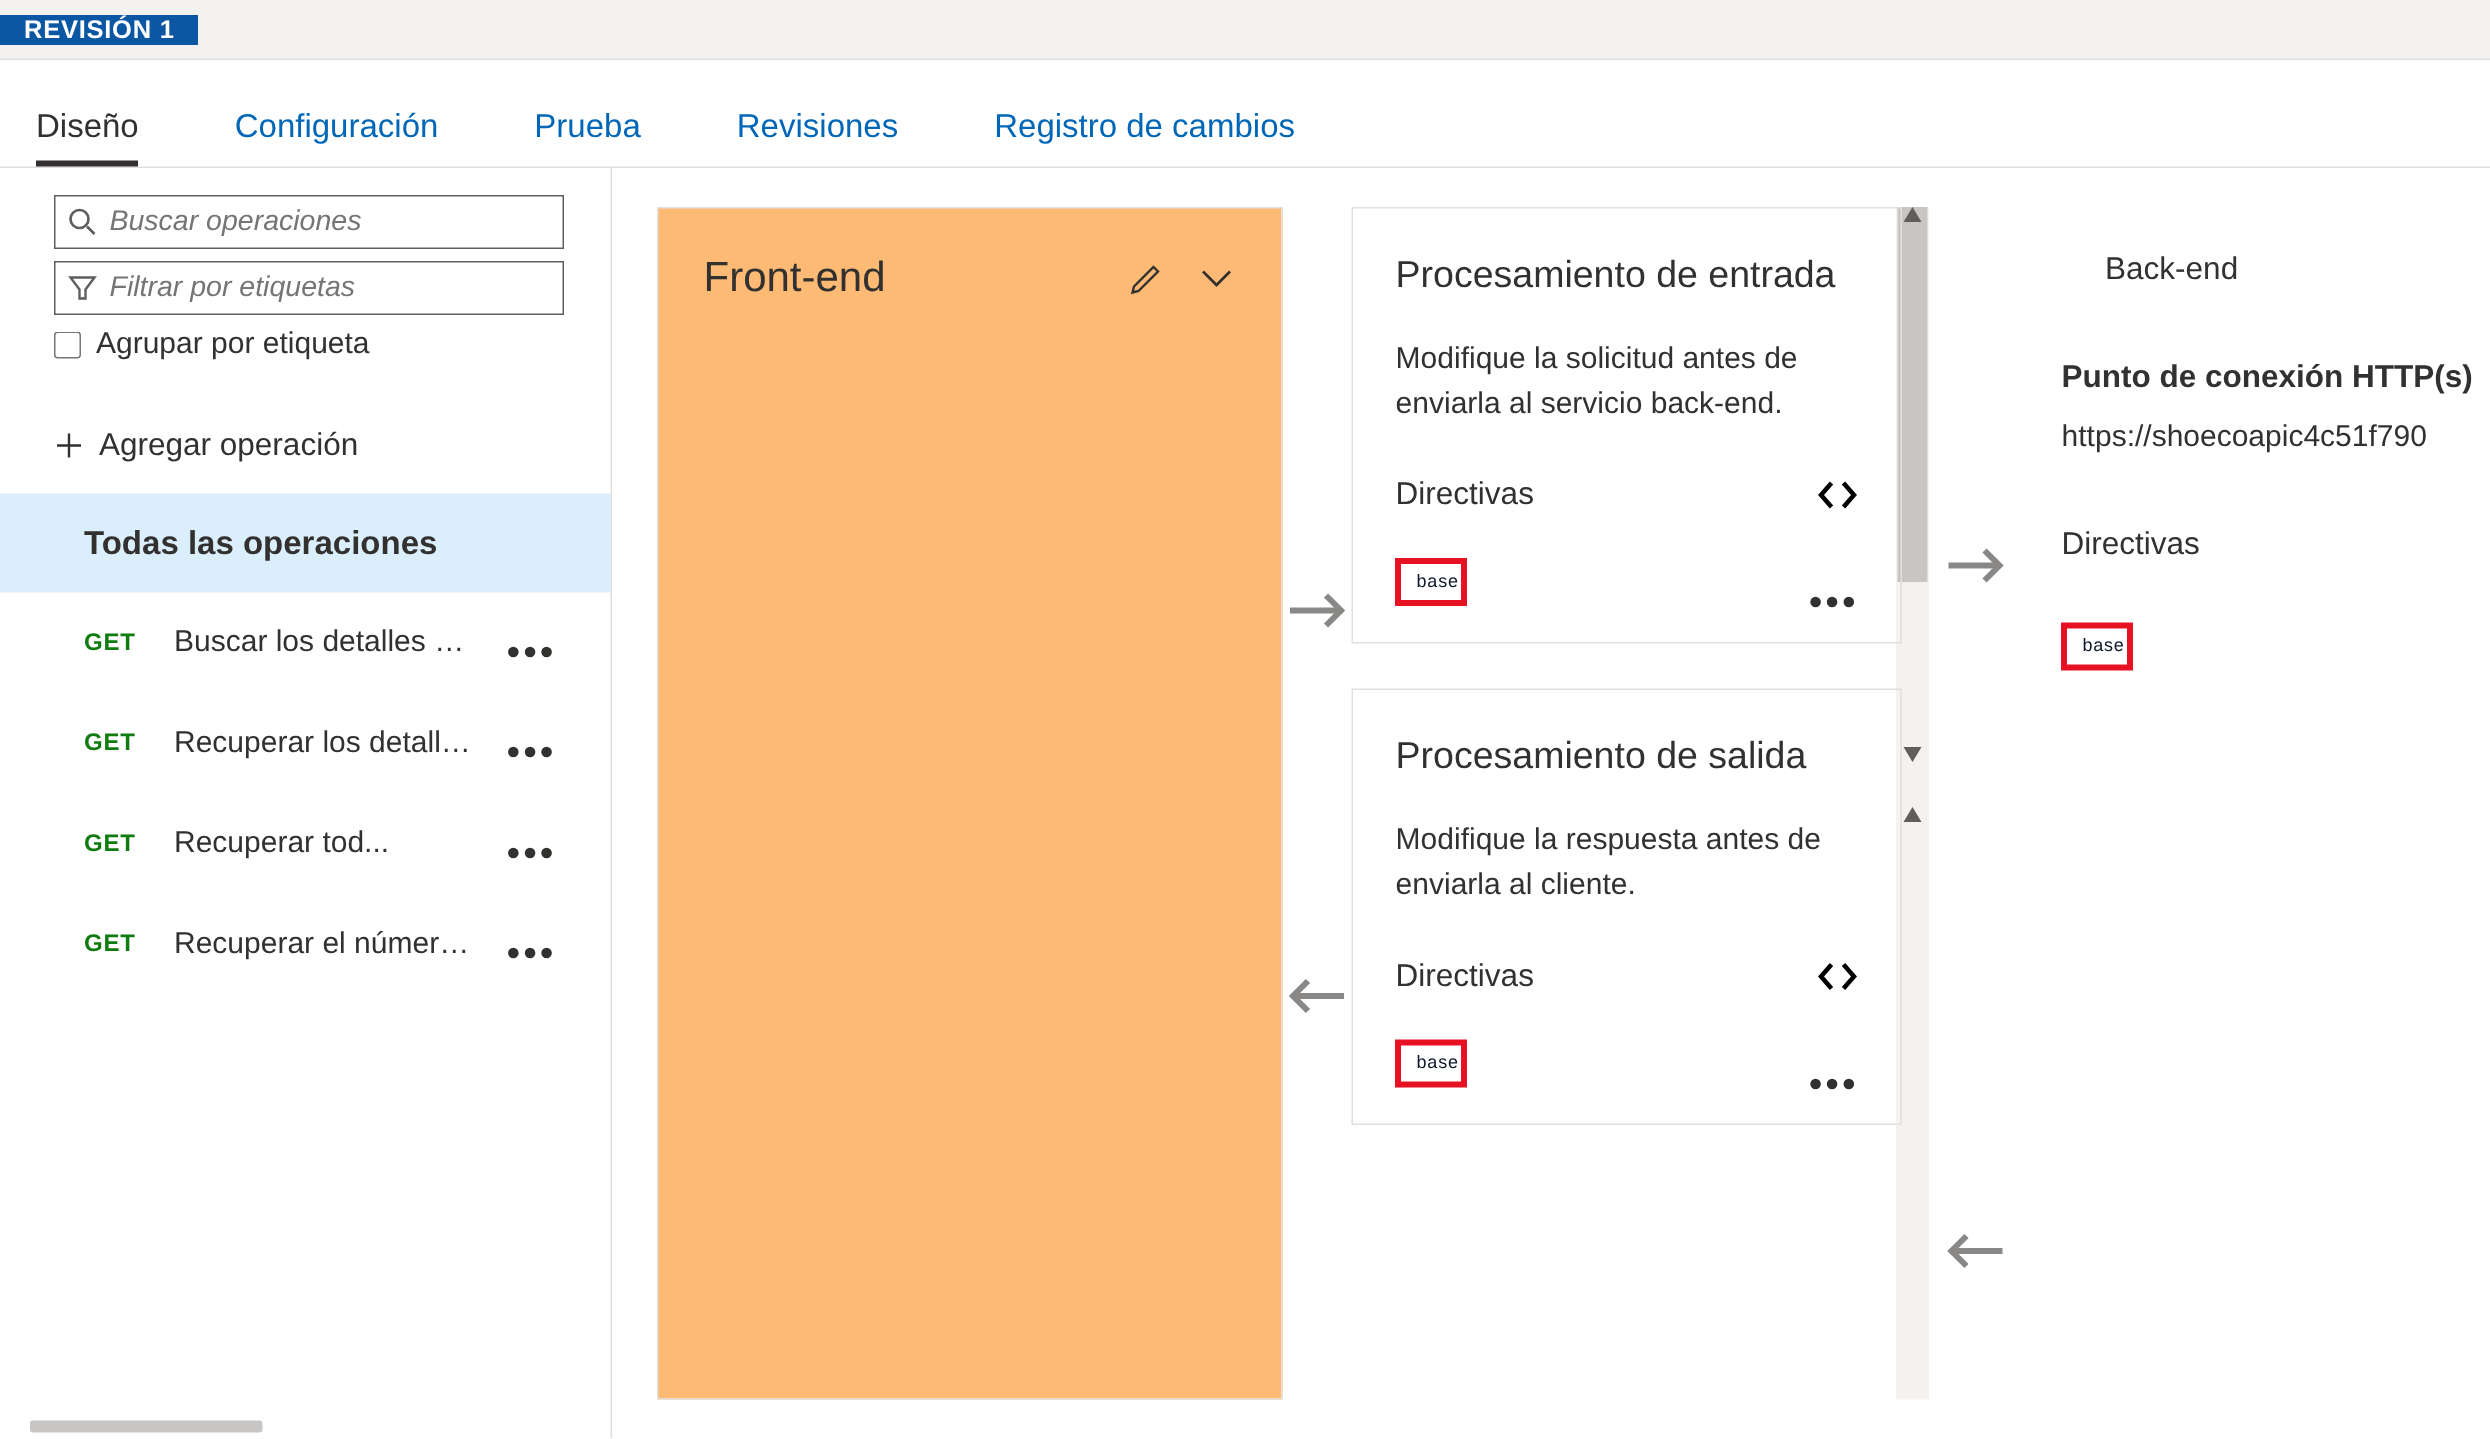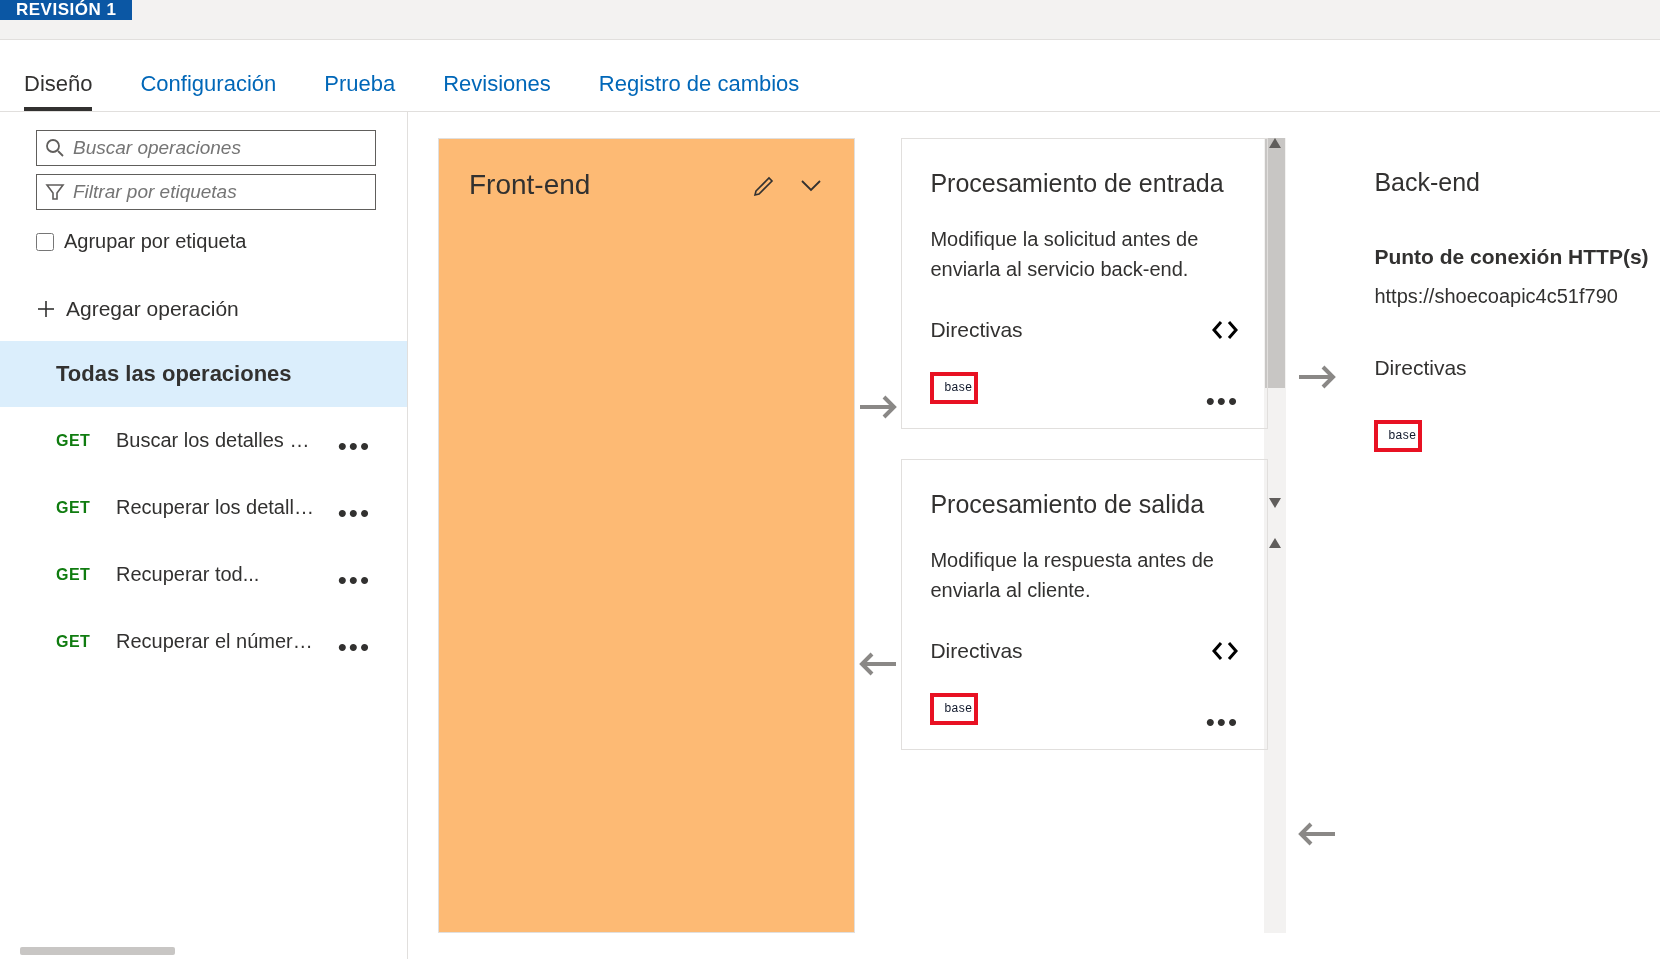--- a/index.html
+++ b/index.html
@@ -1,48 +1,48 @@
 <!DOCTYPE html>
 <html><head>
 <meta charset="utf-8">
 <style>
   * { box-sizing: border-box; margin: 0; padding: 0; }
   html, body { font-family: "Segoe UI", Arial, sans-serif; font-size: 16px; color: #323130; background: #fff; overflow: hidden; }
   body { width: 1660px; height: 959px; }
 
   
-  .topbar { height: 40px; background: #f3f2f1; border-bottom: 1px solid #e1dfdd; display: flex; align-items: flex-start; }
+  .topbar { height: 40px; background: #f3f2f1; border-bottom: 1px solid #e1dfdd; display: flex; align-items: center; }
   .rev-badge { background: #0b3d91; background: #0d5aa7; background: #0e4595; background:#0b4a94; color: #fff; font-weight: 600; display: flex; align-items: center; padding: 0 16px; font-size: 17px; letter-spacing: .5px; }
   .rev-badge { background:#0f5bb3; }
   .rev-badge { background:#0e4e9b; }
   .rev-badge { background:#0d4c9a; }
   .rev-badge { background:#0b4a94; }
   .rev-badge { background:#0c5aa6; }
   .rev-badge { background:#0b57a4; }
   .rev-badge { background:#0a4c96; }
   .rev-badge { background:#0b4a94; }
   .rev-badge { background:#0b4e9b; }
   .rev-badge { background:#0b57a4; }
   .rev-badge { background:#0b57a4; }
   .rev-text { display:flex; align-items:center; color:#323130; padding-left: 10px; font-size: 18px; }
   .chev { margin-left: 14px; cursor:pointer; }
 
   
-  .tabs { display: flex; align-items: flex-end; padding: 22px 24px 0 24px; border-bottom: 1px solid #e1dfdd; gap: 48px; height: 72px; }
+  .tabs { display: flex; align-items: flex-end; padding: 22px 24px 0 24px; border-bottom: 1px solid #e1dfdd; gap: 64px; height: 72px; }
   .tab { font-size: 22px; color: #0067b8; cursor:pointer; padding-bottom: 14px; }
   .tab.active { color: #323130; border-bottom: 4px solid #323130; padding-bottom: 10px; }
 
   
   .content { display: flex; height: calc(100% - 112px); }
   .sidebar { width: 408px; border-right: 1px solid #e1dfdd; padding: 18px 0 0 0; position:relative; }
   .sb-inner { padding: 0 36px; }
   .search-box, .filter-box { display:flex; align-items:center; border:1px solid #605e5c; height: 36px; margin-bottom: 8px; padding: 0 8px; width: 340px; }
   .search-box svg, .filter-box svg { flex: 0 0 auto; }
   .fake-input { border:none; outline:none; font-size:19px; font-style: italic; color:#605e5c; margin-left:8px; background:transparent; width:100%; }
-  .group-row { display:flex; align-items:center; margin-top: 20px; font-size:20px; }
+  .group-row { display:flex; align-items:center; margin-top: 8px; font-size:20px; }
   .group-row input { width:18px; height:18px; margin-right:10px; }
   .add-op { display:flex; align-items:center; font-size:21px; color:#323130; margin: 44px 0 20px 36px; cursor:pointer; }
   .add-op svg { margin-right: 10px; }
   .all-ops { background:#dbeefc; font-weight:700; font-size:22px; padding: 20px 36px 20px 56px; }
   .sidebar-scroll { position:absolute; bottom:4px; left:20px; width:155px; height:8px; background:#c8c6c4; border-radius:2px; }
 
   .op-item { display:flex; align-items:center; padding: 22px 36px 22px 56px; font-size:20px; cursor:pointer; gap:18px; }
   .op-method { color:#107c10; font-weight:700; font-size:16px; letter-spacing:.5px; width:42px; }
   .op-label { flex:1; white-space:nowrap; overflow:hidden; text-overflow:ellipsis; }
   .dots { font-size:26px; letter-spacing:2px; color:#323130; cursor:pointer; line-height: 6px; padding-top:10px;}
@@ -62,21 +62,21 @@
   .proc-col { width: 380px; display:flex; flex-direction:column; gap:30px; position:relative;}
   .proc-card { border:1px solid #e1dfdd; padding: 30px 28px 24px 28px; position:relative; }
   .proc-title { font-size:25px; margin-bottom: 26px; }
   .proc-desc { font-size: 20px; line-height:1.5; margin-bottom: 34px; }
   .dir-row { display:flex; align-items:center; justify-content:space-between; font-size:21px; margin-bottom: 30px;}
   .base-box { border: 4px solid #e81123; color:#0f172a; font-size:12px; padding: 4px 2px 6px 10px; display:inline-block; letter-spacing:.5px;}
   .proc-scroll { position:absolute; right:-18px; top:0; width:22px; height:100%; background:#f3f2f1; }
   .proc-thumb { position:absolute; right:-17px; width:20px; background:#c8c6c4; }
 
   .backend { width:330px; padding: 30px 0 30px 34px; }
-  .be-title { font-size:25px; margin-bottom: 48px; }
+  .be-title { font-size:21px; margin-bottom: 48px; margin-left: 29px; }
   .be-sub { font-size:21px; font-weight:600; margin-bottom:16px; }
   .be-url { font-size:20px; color:#323130; white-space:nowrap; overflow:hidden; margin-bottom: 48px;}
   .be-dir { font-size:21px; margin-bottom: 40px; }
 
   svg { display:block; }
 </style>
 </head>
 <body>
 
 <div class="topbar">

